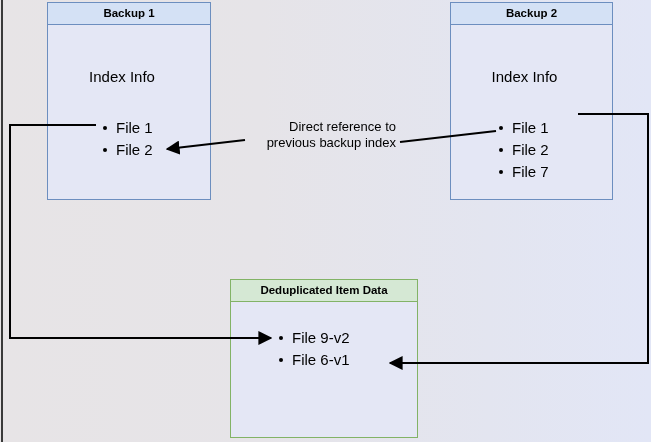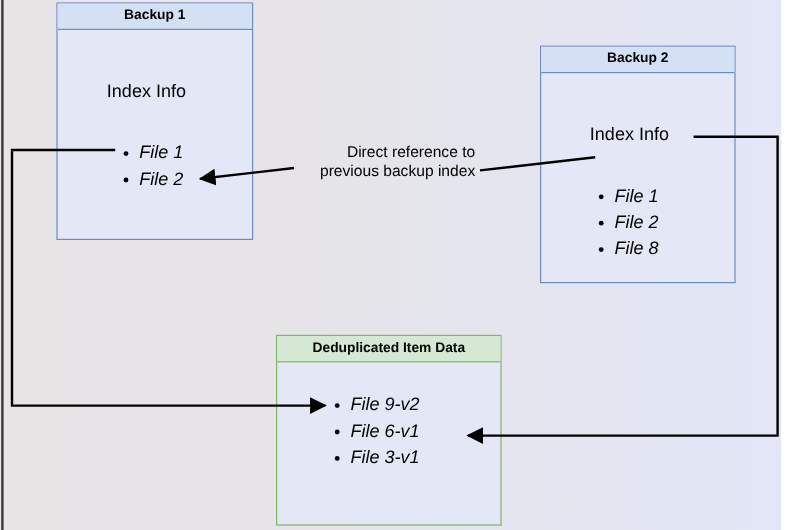--- a/index.html
+++ b/index.html
@@ -64,21 +64,20 @@
     font-size: 15px;
     color: #000000;
     white-space: nowrap;
   }
 
   ul.file-list {
     position: absolute;
     margin: 0;
     padding: 0;
     list-style: none;
-    font-style: italic;
   }
   ul.file-list li {
     position: relative;
     font-size: 15px;
     line-height: 22px;
     color: #000000;
     padding-left: 16px;
     white-space: nowrap;
   }
   ul.file-list li::before {
@@ -124,39 +123,38 @@
     <div class="box-header">Backup 1</div>
     <div class="box-body">
       <div class="index-title" style="top:43px;">Index Info</div>
       <ul class="file-list" style="left:52px; top:92px;">
         <li>File 1</li>
         <li>File 2</li>
       </ul>
     </div>
   </div>
 
-  <div class="box" id="box-backup-2" style="left:450px; top:2px; width:163px; height:198px;margin-top:36px;">
+  <div class="box" id="box-backup-2" style="left:450px; top:2px; width:163px; height:198px;">
     <div class="box-header">Backup 2</div>
     <div class="box-body">
       <div class="index-title" style="top:43px;">Index Info</div>
       <ul class="file-list" style="left:45px; top:92px;">
         <li>File 1</li>
         <li>File 2</li>
-        <li>File 8</li>
+        <li>File 7</li>
       </ul>
     </div>
   </div>
 
   <div class="box green" id="box-dedup" style="left:230px; top:279px; width:188px; height:159px;">
     <div class="box-header">Deduplicated Item Data</div>
     <div class="box-body">
       <ul class="file-list" style="left:45px; top:25px;">
         <li>File 9-v2</li>
         <li>File 6-v1</li>
-        <li>File 3-v1</li>
       </ul>
     </div>
   </div>
 
   <div id="center-label">
     <div>Direct reference to</div>
     <div>previous backup index</div>
   </div>
 
   <svg id="wires" viewBox="0 0 657 442">

